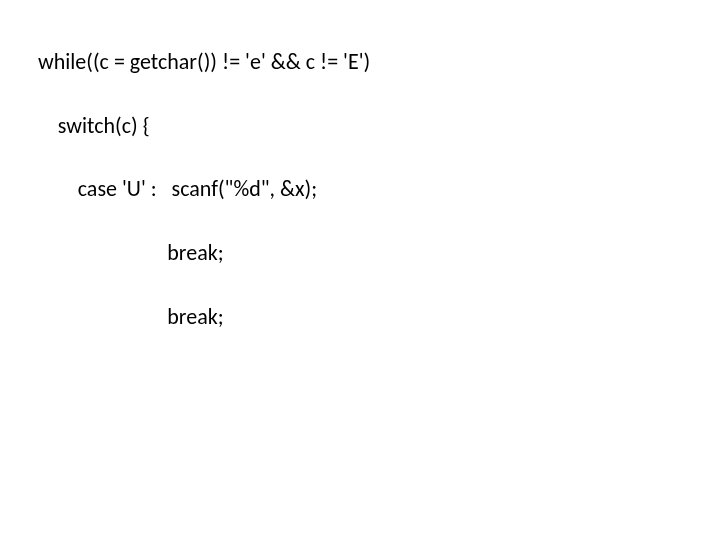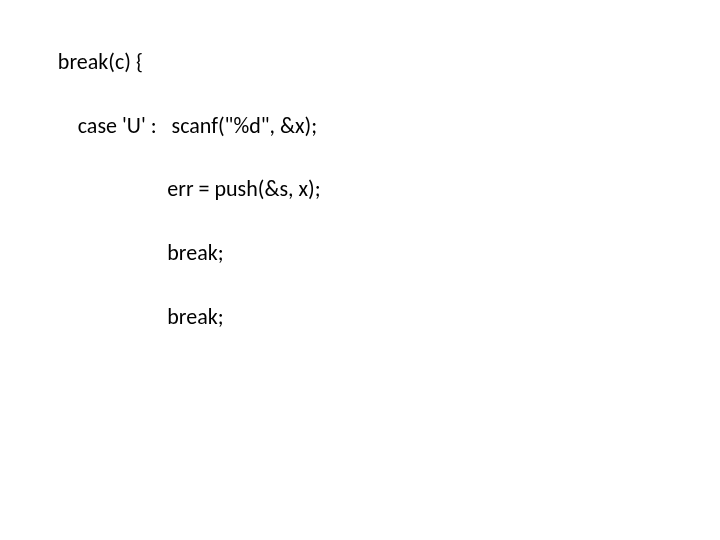--- a/index.html
+++ b/index.html
@@ -16,23 +16,23 @@
   .code-block {
     white-space: pre;
     padding-top: 14px;
     padding-left: 28px;
   }
 </style>
 </head>
 <body>
 
 <div class="code-block">
-<div>      break(c) {</div>
+<div>  while((c = getchar()) != 'e' &amp;&amp; c != 'E')</div>
+<div>      switch(c) {</div>
 <div>          case 'U' :   scanf("%d", &amp;x);</div>
-<div>                            err = push(&amp;s, x);</div>
 <div>                            break;</div>
 <div>                            break;</div>
 
 
 
 
 
 
 
 </div>

